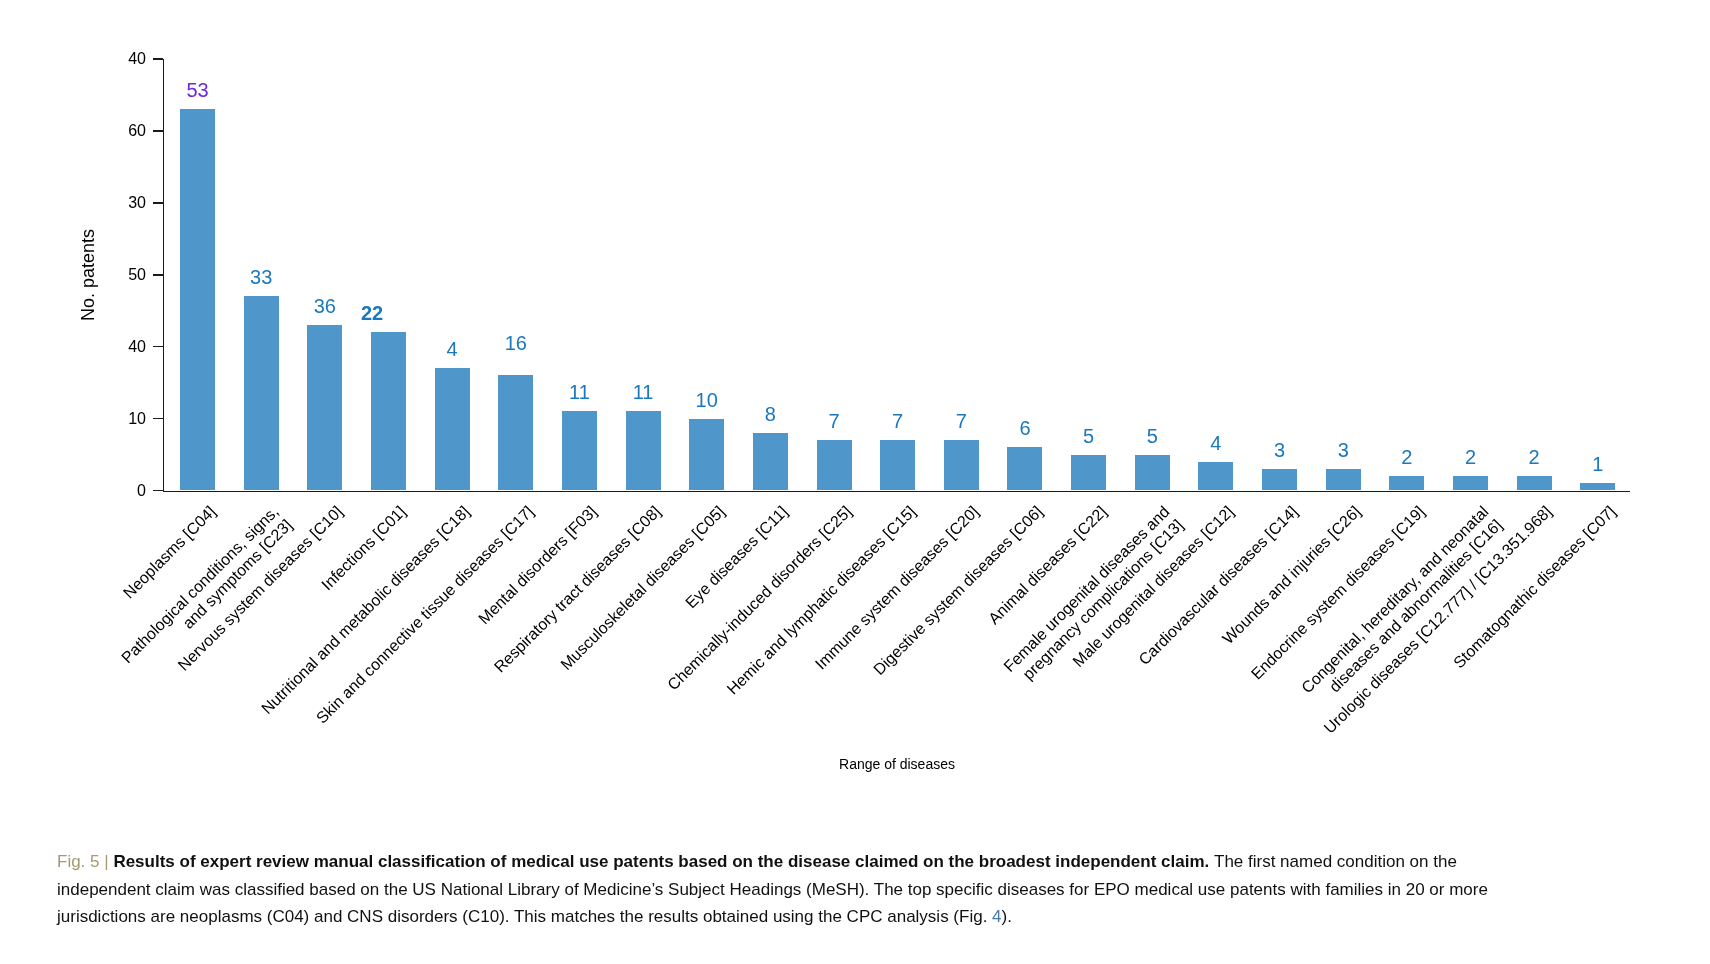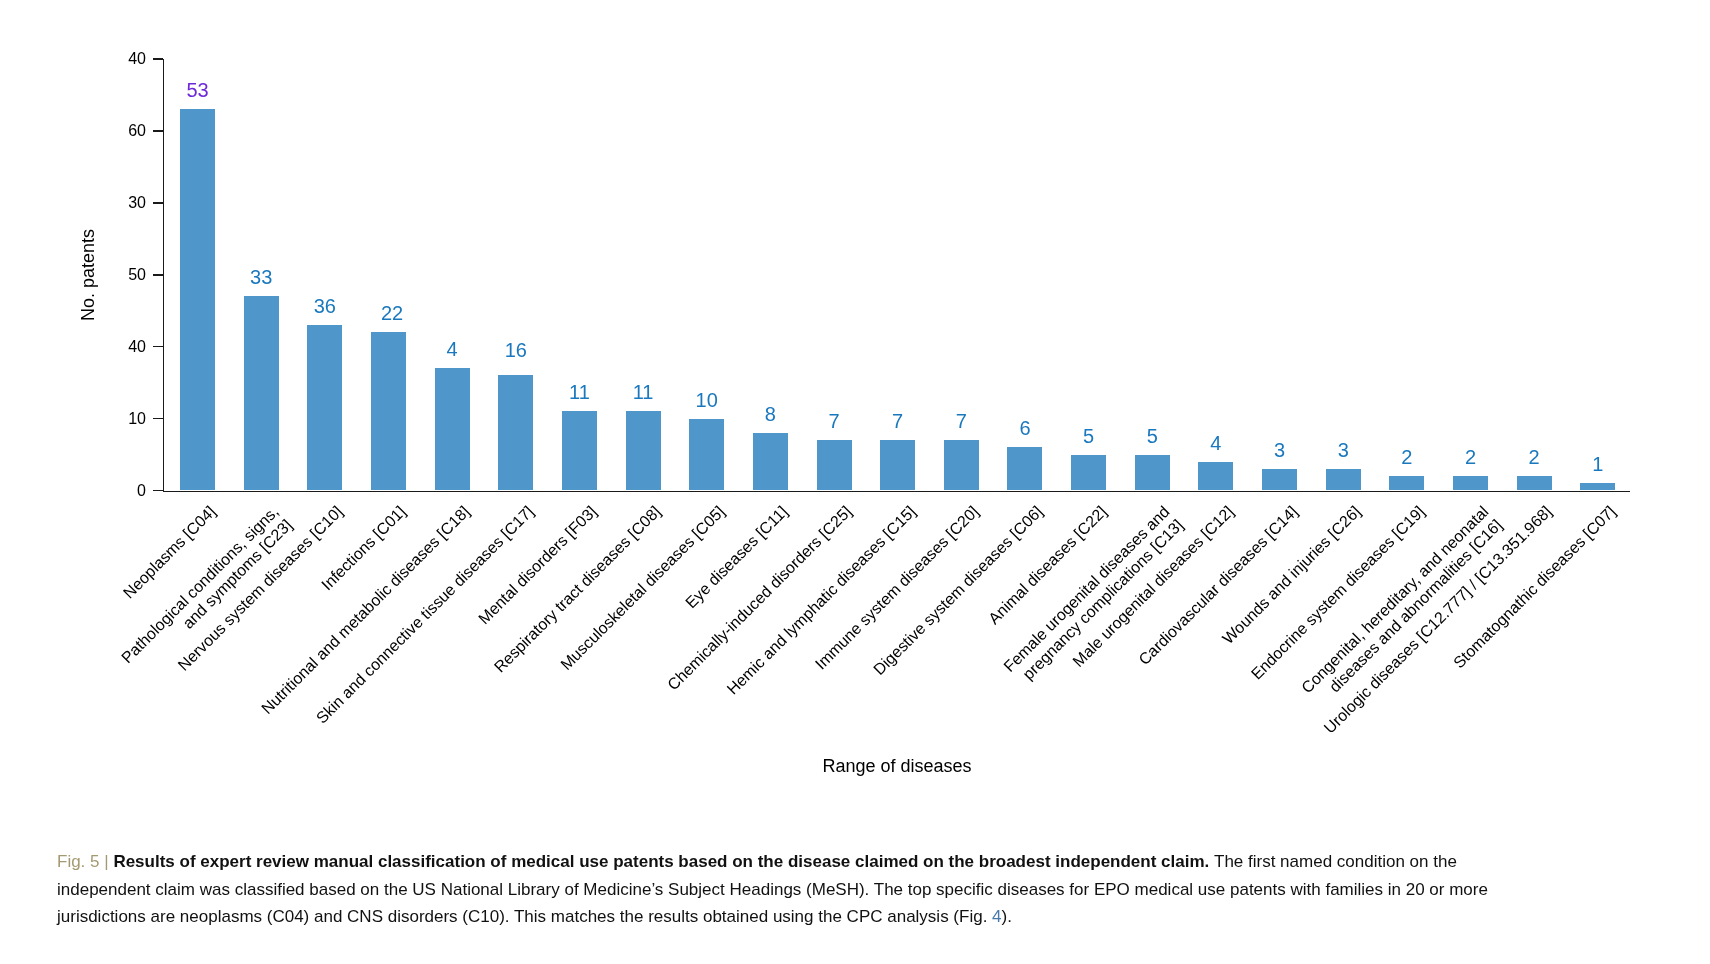--- a/index.html
+++ b/index.html
@@ -9,21 +9,21 @@
   .axis{position:absolute;background:#1a1a1a;}
   .ytick-mark{position:absolute;background:#1a1a1a;height:1.5px;width:10px;}
   .ytick-label{position:absolute;width:58px;text-align:right;font-size:16px;line-height:20px;color:#000;}
   .bar{position:absolute;}
   .bar-value{position:absolute;width:80px;text-align:center;font-size:20px;line-height:24px;}
   .xtick-label{position:absolute;width:420px;text-align:right;font-size:16px;line-height:19px;color:#000;
                white-space:pre-line;transform:rotate(-45deg);transform-origin:100% 0;}
   .y-title{position:absolute;left:88px;top:275px;transform:translate(-50%,-50%) rotate(-90deg);
            white-space:nowrap;font-size:18px;color:#000;}
   .x-title{position:absolute;left:897px;top:756px;transform:translateX(-50%);
-           white-space:nowrap;font-size:18px;color:#000;}
+           white-space:nowrap;font-size:14px;color:#000;}
   .caption{position:absolute;left:57px;top:831px;width:1440px;font-size:17px;line-height:27.5px;color:#111;}
   .fig-label{font-weight:400;}
   .cap-title{font-weight:700;color:#111;}
   .fig-link{text-decoration:none;cursor:pointer;}
 </style>
 </head>
 <body>
 
 <div class="page">
 
@@ -50,27 +50,27 @@
       <div class="bar-value" style="left: 157.5px; top: 78.3417px; color: #6d28d9;">53</div>
       <div class="xtick-label" style="left: -214.5px; top: 502px;">Neoplasms [C04]</div>
       <div class="bar" style="left: 243.65px; top: 296.325px; width: 35px; height: 194.175px; background: rgb(79, 150, 203);"></div>
       <div class="bar-value" style="left: 221.15px; top: 265.325px; color: rgb(26, 120, 190);">33</div>
       <div class="xtick-label" style="left: -150.85px; top: 502px;">Pathological conditions, signs,
 and symptoms [C23]</div>
       <div class="bar" style="left: 307.3px; top: 325.092px; width: 35px; height: 165.408px; background: rgb(79, 150, 203);"></div>
       <div class="bar-value" style="left: 284.8px; top: 294.092px; color: rgb(26, 120, 190);">36</div>
       <div class="xtick-label" style="left: -87.2px; top: 502px;">Nervous system diseases [C10]</div>
       <div class="bar" style="left: 370.95px; top: 332.283px; width: 35px; height: 158.217px; background: rgb(79, 150, 203);"></div>
-      <div class="bar-value" style="left: 352px; top: 301.283px; color: rgb(26, 120, 190);">22</div>
+      <div class="bar-value" style="left: 332px; top: 301.283px; color: rgb(26, 120, 190); font-weight: bold;">22</div>
       <div class="xtick-label" style="left: -23.55px; top: 502px;">Infections [C01]</div>
       <div class="bar" style="left: 434.6px; top: 368.242px; width: 35px; height: 122.258px; background: rgb(79, 150, 203);"></div>
       <div class="bar-value" style="left: 412.1px; top: 337.242px; color: rgb(26, 120, 190);">4</div>
       <div class="xtick-label" style="left: 40.1px; top: 502px;">Nutritional and metabolic diseases [C18]</div>
       <div class="bar" style="left: 498.25px; top: 375.433px; width: 35px; height: 115.067px; background: rgb(79, 150, 203);"></div>
-      <div class="bar-value" style="left: 475.75px; top: 338px; color: rgb(26, 120, 190);">16</div>
+      <div class="bar-value" style="left: 475.75px; top: 331px; color: rgb(26, 120, 190);">16</div>
       <div class="xtick-label" style="left: 103.75px; top: 502px;">Skin and connective tissue diseases [C17]</div>
       <div class="bar" style="left: 561.9px; top: 411.392px; width: 35px; height: 79.1083px; background: rgb(79, 150, 203);"></div>
       <div class="bar-value" style="left: 539.4px; top: 380.392px; color: rgb(26, 120, 190);">11</div>
       <div class="xtick-label" style="left: 167.4px; top: 502px;">Mental disorders [F03]</div>
       <div class="bar" style="left: 625.55px; top: 411.392px; width: 35px; height: 79.1083px; background: rgb(79, 150, 203);"></div>
       <div class="bar-value" style="left: 603.05px; top: 380.392px; color: rgb(26, 120, 190);">11</div>
       <div class="xtick-label" style="left: 231.05px; top: 502px;">Respiratory tract diseases [C08]</div>
       <div class="bar" style="left: 689.2px; top: 418.583px; width: 35px; height: 71.9167px; background: rgb(79, 150, 203);"></div>
       <div class="bar-value" style="left: 666.7px; top: 387.583px; color: rgb(26, 120, 190);">10</div>
       <div class="xtick-label" style="left: 294.7px; top: 502px;">Musculoskeletal diseases [C05]</div>

